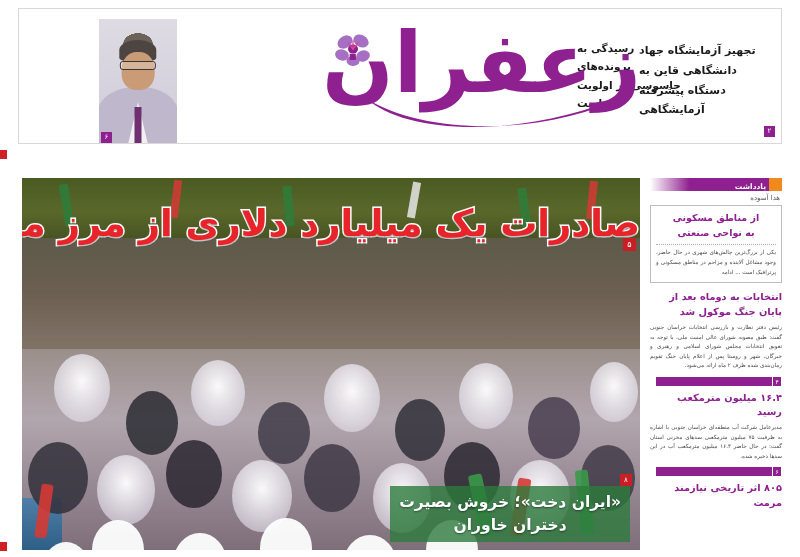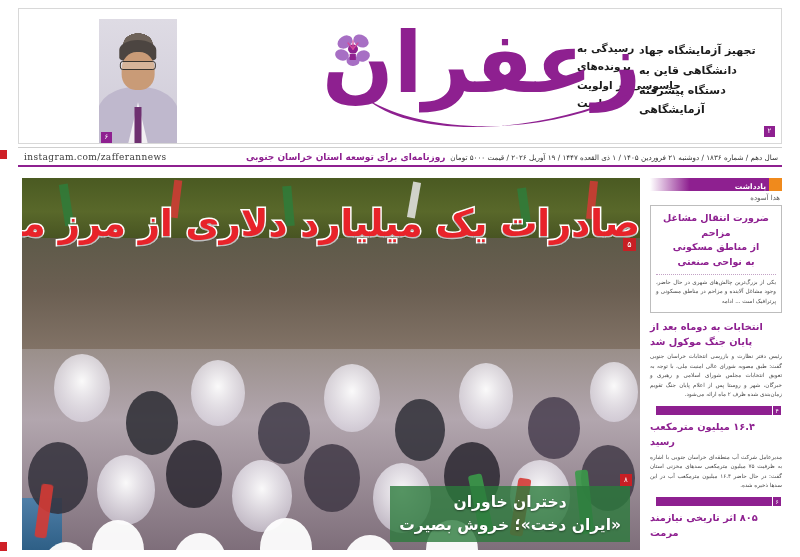--- a/index.html
+++ b/index.html
@@ -338,21 +338,21 @@
     color: #4a4a4a;
     text-align: justify;
   }
 
   .sb-item { margin-bottom: 6px; }
   .sb-item-title {
     font-size: 9.8px;
     font-weight: bold;
     color: #8e2090;
     line-height: 1.52;
-    text-align: left;
+    text-align: right;
     margin-bottom: 3px;
   }
   .sb-item-body {
     font-size: 5.6px;
     line-height: 1.7;
     color: #4a4a4a;
     text-align: justify;
   }
   .sb-rule {
     position: relative;
@@ -433,25 +433,20 @@
         <svg class="logo-swoosh" viewBox="0 0 268 40" aria-hidden="true">
           <path d="M2 6 C 40 40, 150 48, 262 2 C 180 44, 60 42, 2 6 Z" fill="#8e2090"></path>
         </svg>
       </div>
 
       <div class="right-headline">تجهیز آزمایشگاه جهاد دانشگاهی قاین به دستگاه پیشرفته آزمایشگاهی</div>
       <div class="right-headline-badge">۲</div>
     </div>
   </div>
 
-  <div class="infobar">
-    <div class="instagram">instagram.com/zafferannews</div>
-    <div class="tagline">روزنامه‌ای برای توسعه استان خراسان جنوبی</div>
-    <div class="dateline">سال دهم / شماره ۱۸۳۶ / دوشنبه ۲۱ فروردین ۱۴۰۵ / ۱ ذی القعده ۱۴۴۷ / ۱۹ آوریل ۲۰۲۶ / قیمت ۵۰۰۰ تومان</div>
-  </div>
 
   <div class="main-photo">
     <div class="crowd">
       <div class="crowd-sky"></div>
       <div class="crowd-mid"></div>
       <div class="crowd-low"></div>
       <div class="blue-strip"></div>
       <svg width="618" height="372" style="position:absolute;inset:0" aria-hidden="true">
         <defs>
           <radialGradient id="hd" cx="50%" cy="40%" r="60%">
@@ -508,37 +503,36 @@
         </g>
       </svg>
     </div>
 
     <div class="headline-main">صادرات یک میلیارد دلاری از مرز ماهیرود</div>
 
     <div class="photo-num-badge">۵</div>
 
     <div class="caption-box">
       <div class="caption-badge">۸</div>
+      <span class="caption-line">«ایران دخت»؛ خروش بصیرت</span>
       <span class="caption-line">دختران خاوران</span>
-      <span class="caption-line">«ایران دخت»؛ خروش بصیرت</span>
     </div>
   </div>
 
   <div class="sidebar">
 
     <div class="sb-section-head">
       <div class="sq"></div>
       <div class="lbl">یادداشت</div>
     </div>
 
     <div class="sb-author">هدا آسوده</div>
 
     <div class="sb-note">
       <div class="sb-note-title">
-        <div>ضرورت انتقال مشاغل مزاحم</div>
         <div>از مناطق مسکونی</div>
         <div>به نواحی صنعتی</div>
       </div>
       <div class="sb-note-body">یکی از بزرگ‌ترین چالش‌های شهری در حال حاضر، وجود مشاغل آلاینده و مزاحم در مناطق مسکونی و پرترافیک است ... ادامه</div>
     </div>
 
     <div class="sb-item">
       <div class="sb-item-title">
         <div>انتخابات به دوماه بعد از</div>
         <div>پایان جنگ موکول شد</div>

